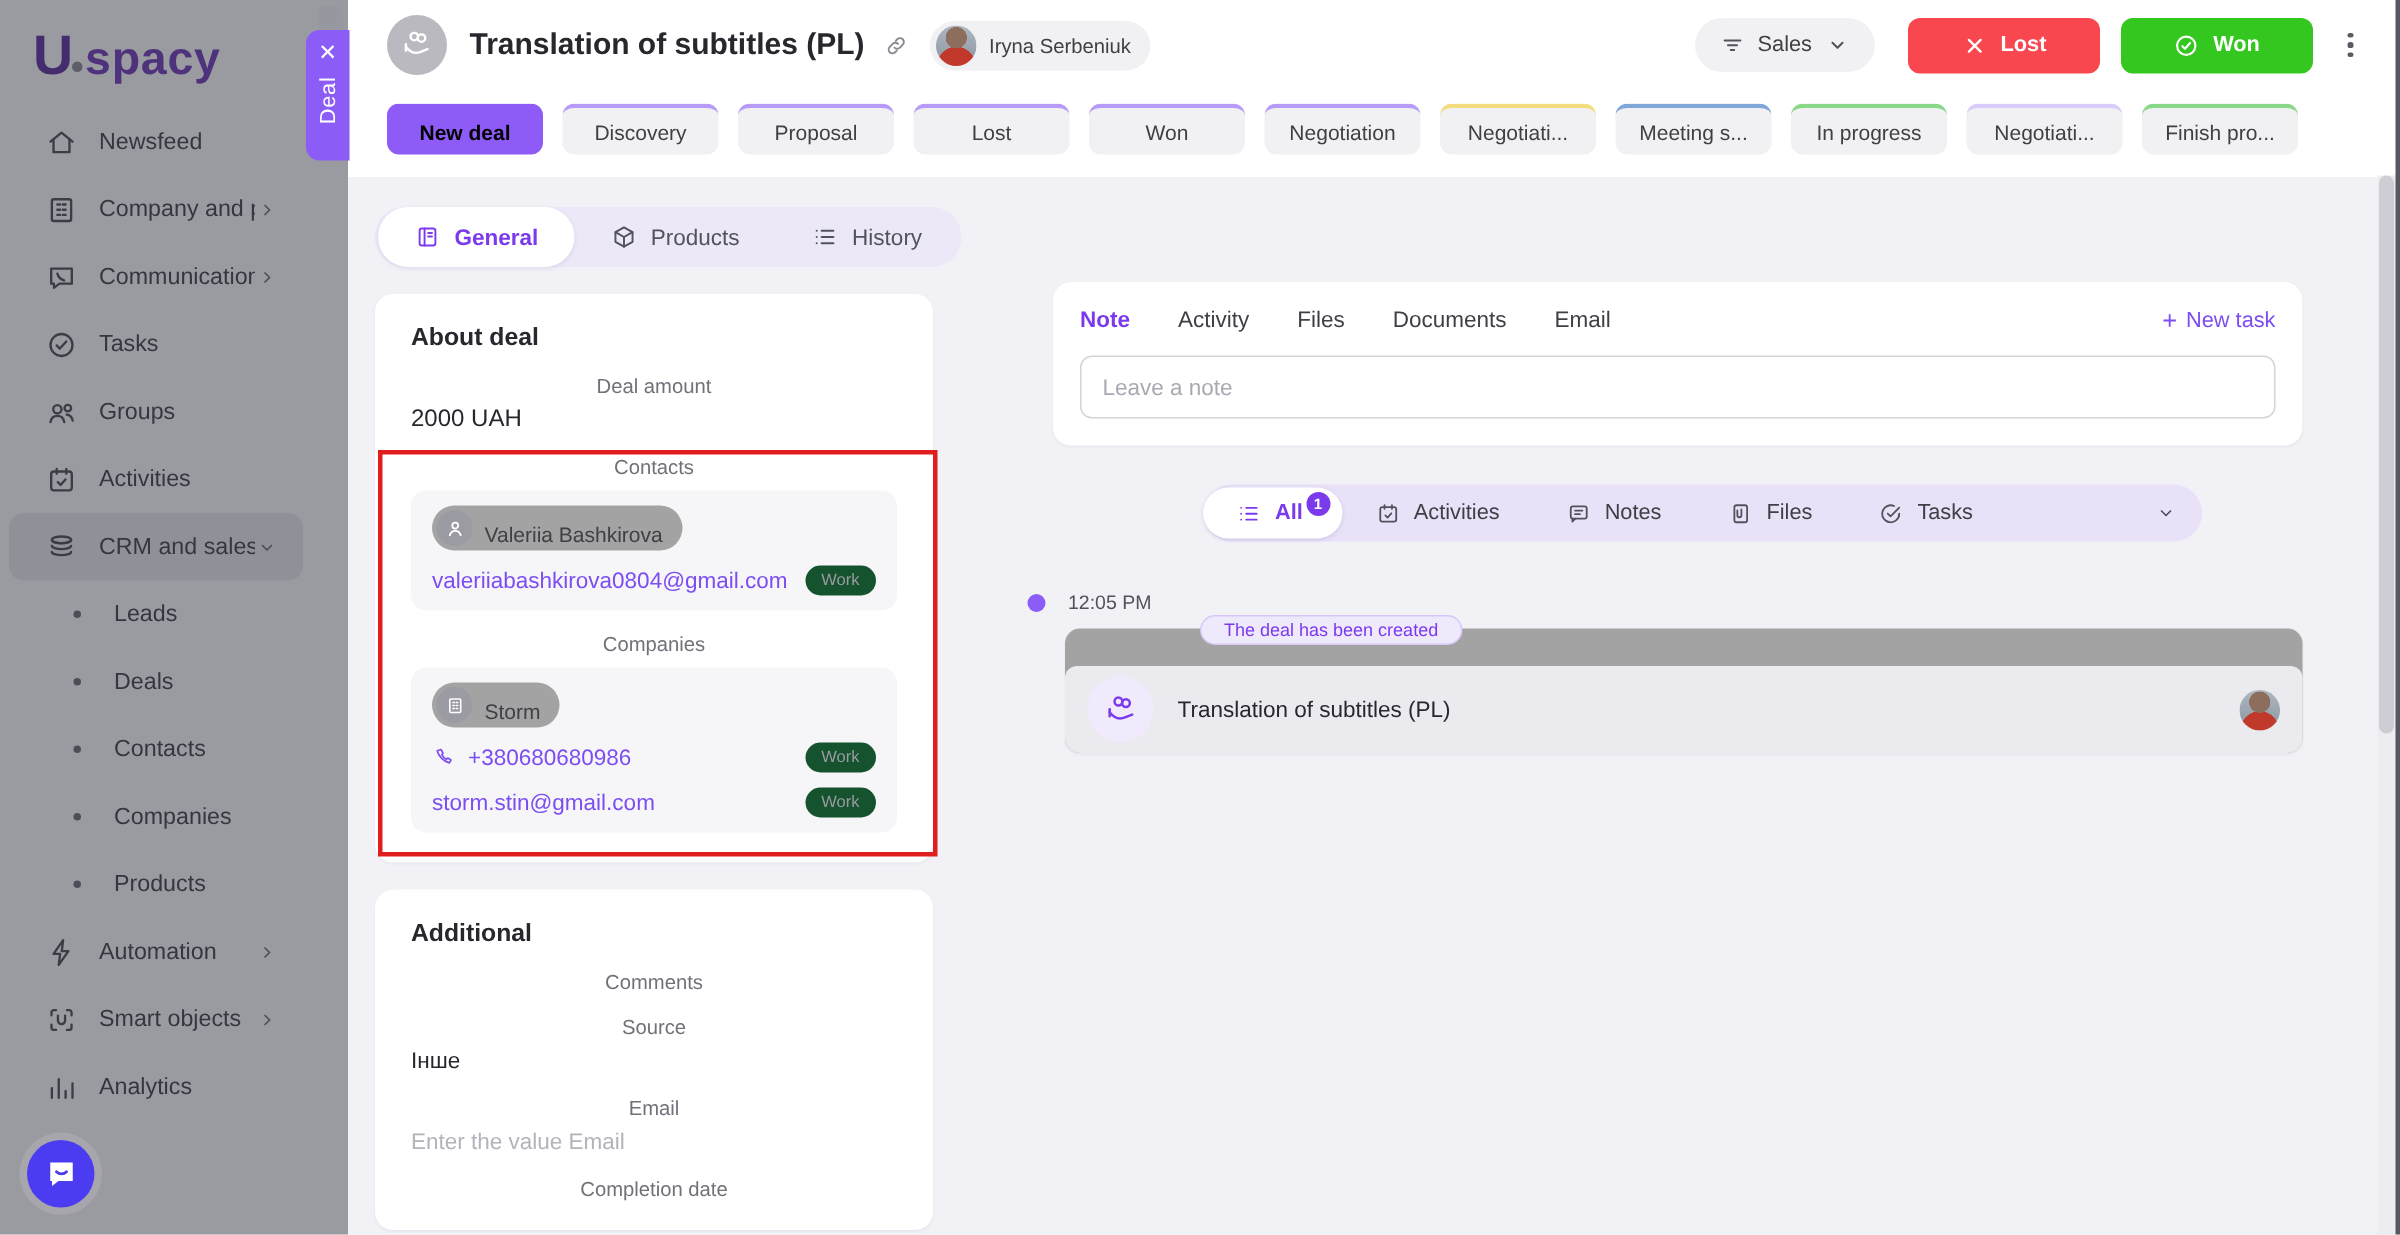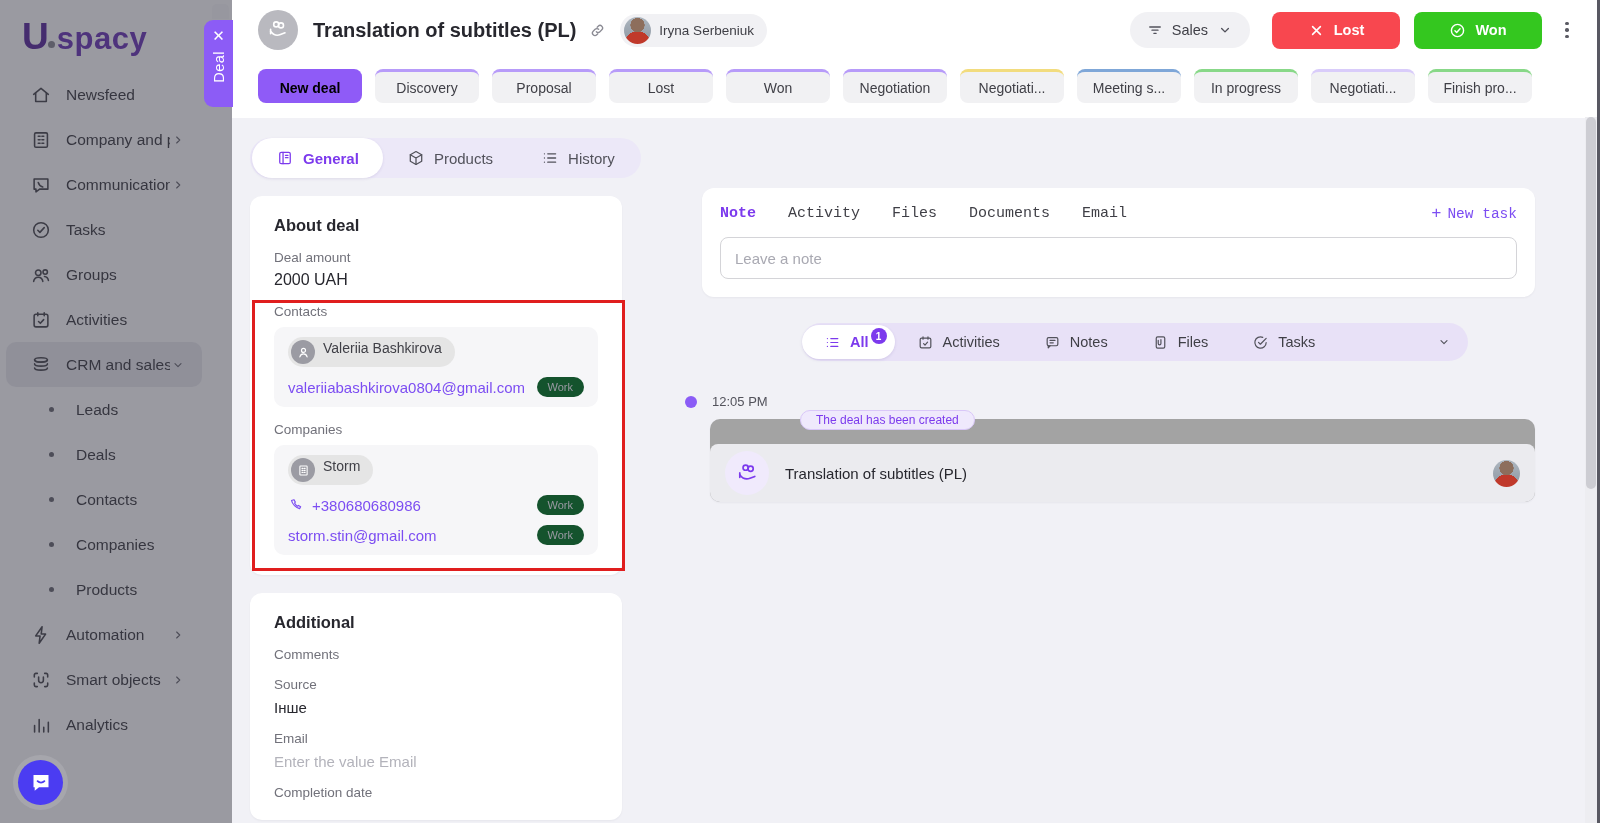--- a/index.html
+++ b/index.html
@@ -72,41 +72,41 @@
   .vtab .ic { width:18px; height:18px; }
   .vtab .ic svg { width:18px; height:18px; }
   .vtab.active { background:#fff; color:#7c3aed; font-weight:600; box-shadow:0 1px 3px rgba(80,60,150,0.12); }
   .columns { display:flex; align-items:flex-start; margin-top:10px; }
   .left-col { width:372px; flex:0 0 auto; }
   .right-col { flex:1; margin-left:80px; }
 
   .card { background:#fff; border-radius:12px; box-shadow:0 1px 2px rgba(30,30,60,0.05); }
   .about-card { padding:20px 24px; margin-top:8px; position:relative; }
   .card-title { font-size:16.5px; font-weight:700; color:#27272e; }
-  .f-label { font-size:13.5px; color:#71717a; margin-top:15px; }
+  .f-label { font-size:13.5px; color:#71717a; margin-top:15px;text-align:center; }
   .f-value { font-size:16px; color:#27272e; margin-top:6px; }
   .red-box { position:absolute; left:2px; right:-3px; top:104px; bottom:4px; border:3px solid #e01e1e; z-index:3; pointer-events:none; }
   .gray-box { background:#f6f6f8; border-radius:10px; padding:10px 14px; margin-top:8px; }
-  .chip { display:inline-flex; align-items:flex-start; background:#e5e5e5; border-radius:999px; padding:3px 13px 3px 3px; cursor:pointer; }
+  .chip { display:inline-flex; align-items:flex-end; background:#a3a3a3; border-radius:999px; padding:3px 13px 3px 3px; cursor:pointer; }
   .chip-av { width:24px; height:24px; border-radius:50%; background:#9b9ba3; display:flex; align-items:center; justify-content:center; color:#fff; }
   .chip-av svg { width:15px; height:15px; }
   .chip-lbl { font-size:14px; color:#3f3f46; margin-left:8px; }
   .cc-row { display:flex; align-items:center; justify-content:space-between; margin-top:10px; }
   .cc-link { display:flex; align-items:center; gap:8px; color:#7c4df2; font-size:15px; text-decoration:none; cursor:pointer; }
   .cc-link .ic { width:16px; height:16px; }
   .cc-link .ic svg { width:16px; height:16px; }
   .work-badge { background:#14532d; border-radius:999px; padding:4px 11px; font-size:11px; color:#9a9aa3; }
 
   .additional-card { padding:20px 24px; margin-top:18px; }
   .add-value { font-size:15px; color:#27272e; margin-top:7px; }
   .add-placeholder { font-size:15px; color:#b3b3bb; margin-top:7px; }
 
   
   .composer { padding:17px 18px 18px; }
-  .composer-tabs { display:flex; align-items:center; gap:32px;font-family:Liberation Mono, monospace; }
+  .composer-tabs { display:flex; align-items:center; gap:32px; }
   .ctab { font-size:15px; color:#3f3f46; cursor:pointer; }
   .ctab.active { color:#7c3aed; font-weight:600; }
   .new-task { margin-left:auto; display:flex; align-items:center; gap:6px; color:#7c4df2; font-size:14.5px; cursor:pointer; }
   .new-task .plus { font-size:17px; line-height:1; }
   .note-input { margin-top:15px; width:100%; height:42px; border:1px solid #d4d4d8; border-radius:8px; padding:0 14px; font-size:15px; color:#27272e; font-family:inherit; background:#fff; }
   .note-input::placeholder { color:#a9a9b2; }
 
   
   .filter-bar { margin:26px 0 0 100px; width:666px; height:38px; background:#e8e1f7; border-radius:999px; display:flex; align-items:center; padding-right:16px; }
   .fitem { display:flex; align-items:center; gap:9px; font-size:14.5px; color:#3f3f46; cursor:pointer; padding:0 22px; height:34px; position:relative; }

